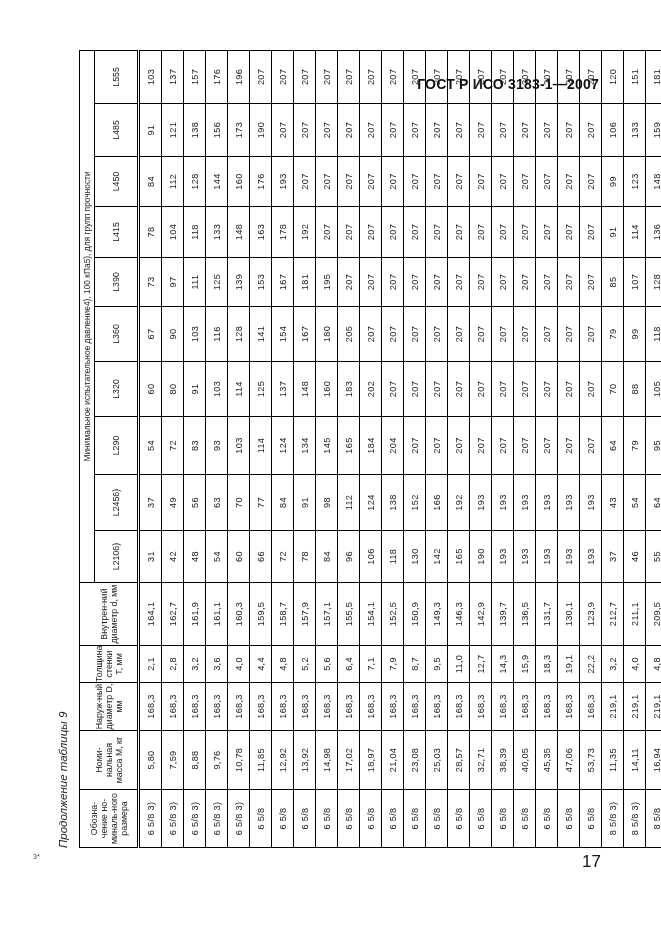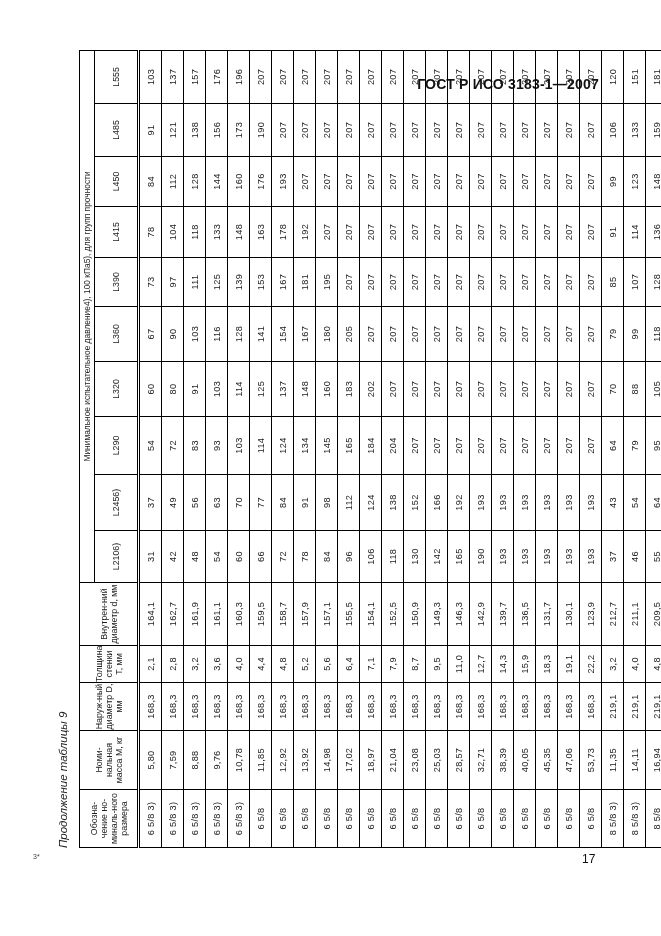--- a/index.html
+++ b/index.html
@@ -1,20 +1,20 @@
 <!DOCTYPE html>
 <html><head>
 <meta charset="utf-8">
 <style>
   html, body { margin: 0; padding: 0; background: #ffffff; }
   body { width: 661px; height: 936px; position: relative; overflow: hidden;
          font-family: "Liberation Sans", sans-serif; color: #111; }
   .doc-header { position: absolute; right: 62px; top: 76px; font-weight: bold; font-size: 14px;
                 letter-spacing: 0.2px; }
-  .page-num { position: absolute; left: 582px; top: 852px; font-size: 12px; }
+  .page-num { position: absolute; left: 582px; top: 852px; font-size: 17px; }
   .sig-mark { position: absolute; left: 33px; top: 853px; font-size: 7px; color: #444; }
   .caption { position: absolute; left: 57px; top: 848px; transform-origin: 0 0; transform: rotate(-90deg);
              font-style: italic; font-size: 11.5px; white-space: nowrap; color: #222; }
   
   .table-wrap { position: absolute; left: 79px; top: 848px; width: 747px; height: 519px;
                 transform-origin: 0 0; transform: rotate(-90deg); }
   table { border-collapse: collapse; width: 747px; table-layout: fixed; font-size: 9.2px; }
   th, td { border: 1px solid #000; text-align: center; padding: 0; overflow: hidden; }
   th { font-weight: normal; font-size: 8.8px; line-height: 10px; color: #222; }
   td { height: 21px; color: #222; letter-spacing: 0.3px; }

